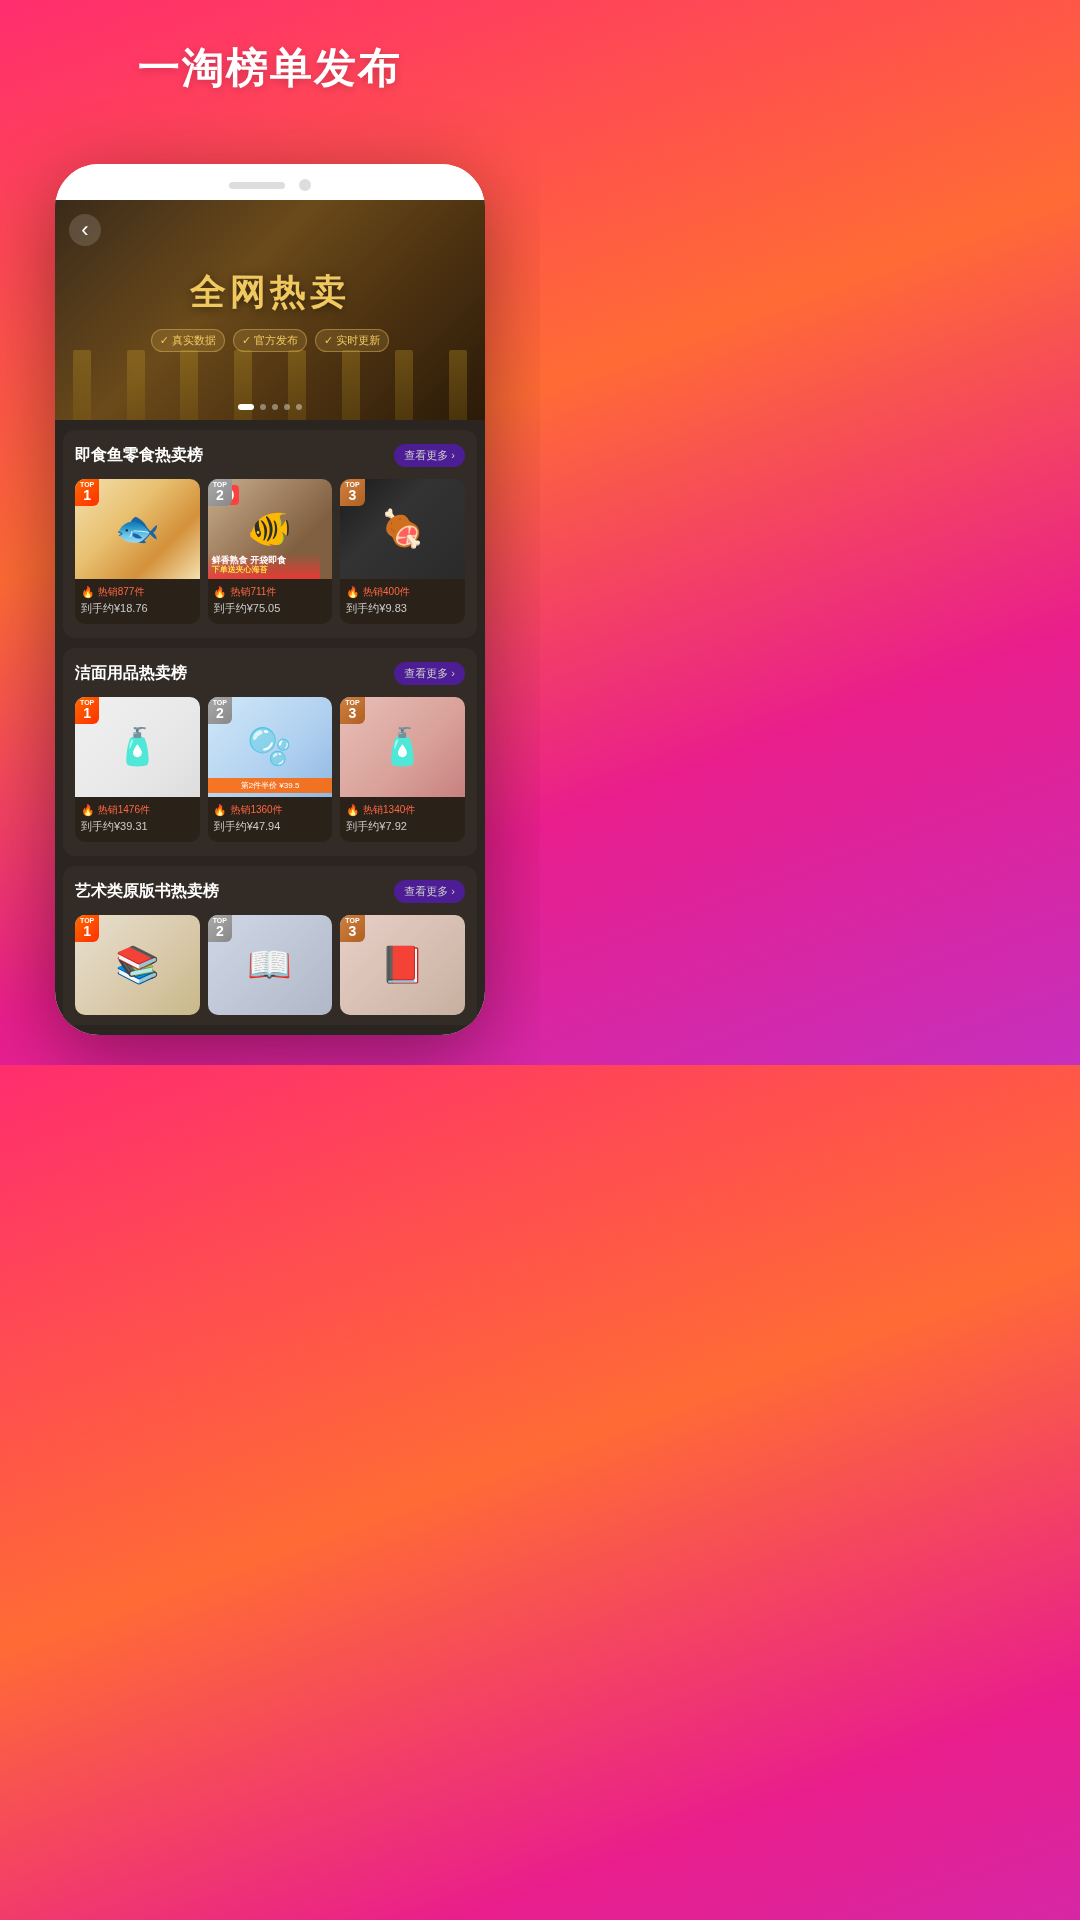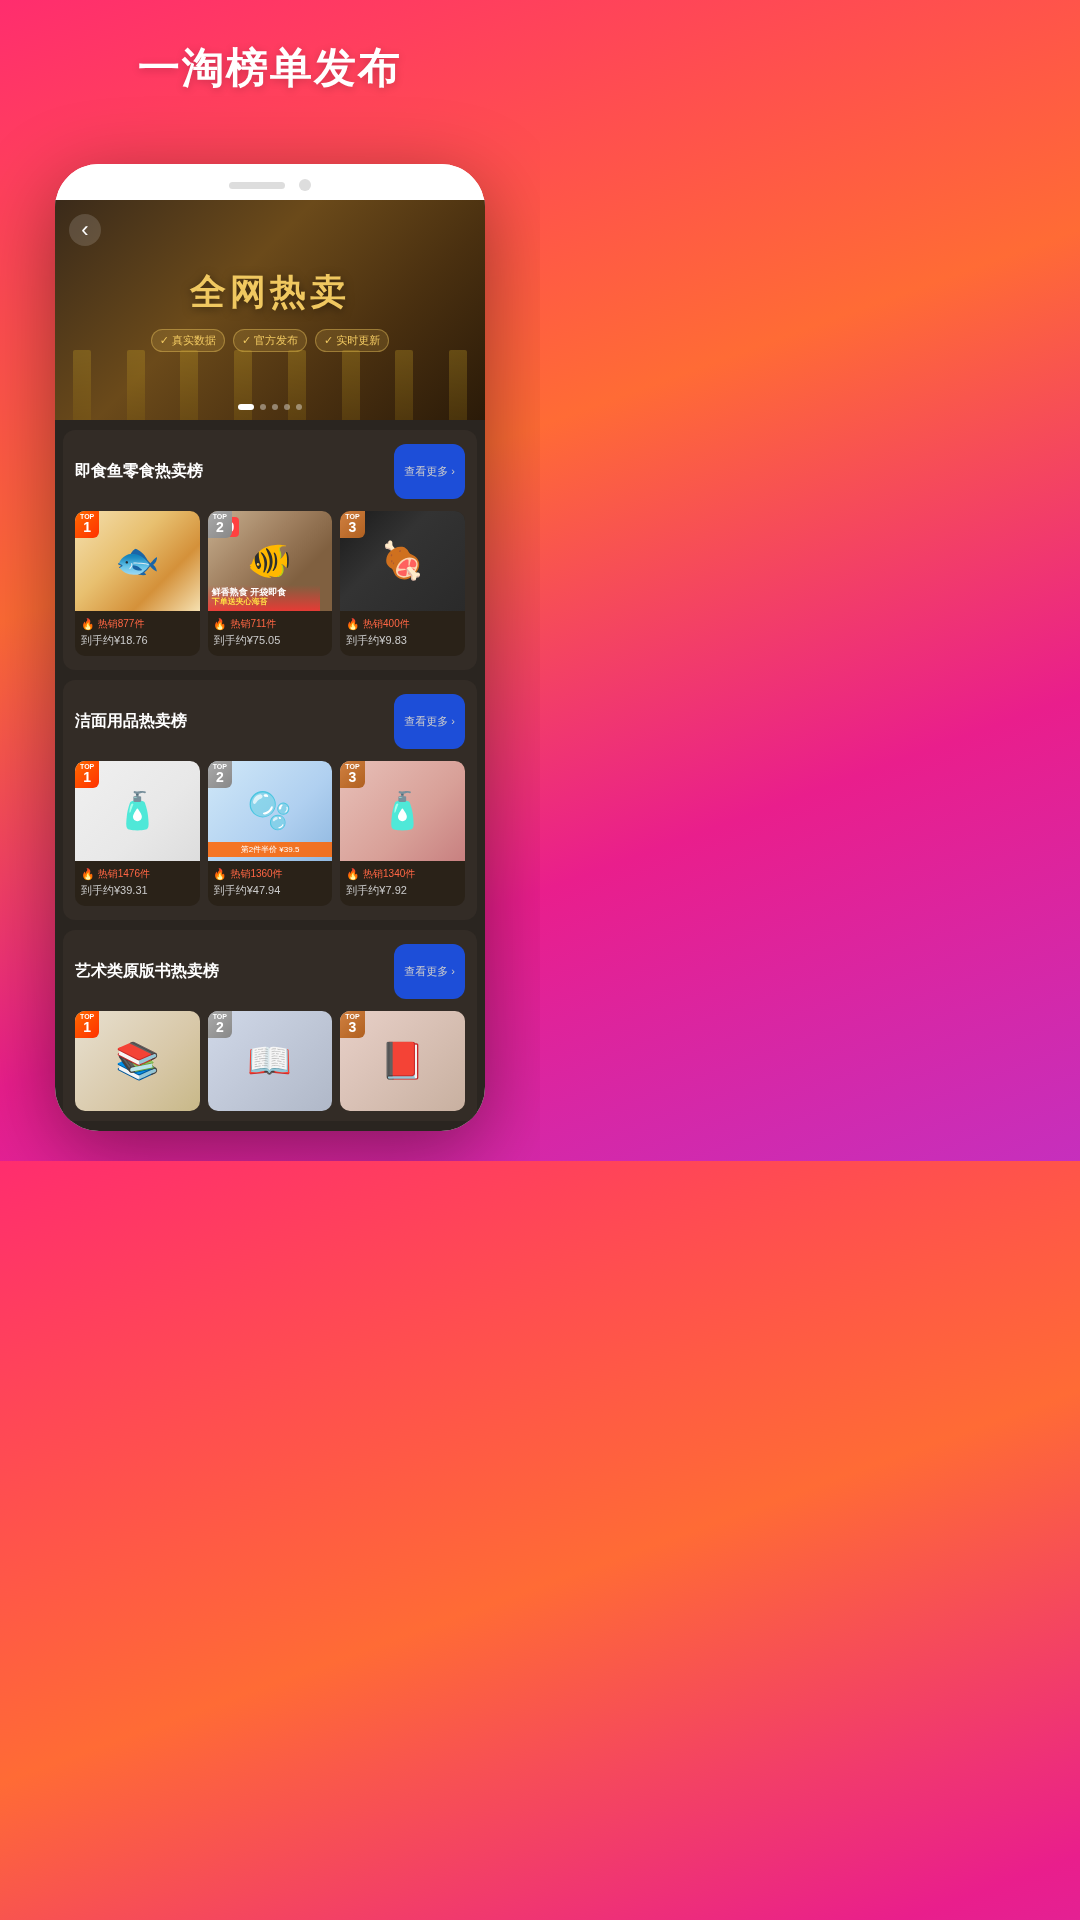--- a/index.html
+++ b/index.html
@@ -210,24 +210,24 @@
       align-items: center;
       justify-content: space-between;
       margin-bottom: 12px;
     }
     .section-title {
       font-size: 16px;
       font-weight: 700;
       color: #fff;
     }
     .section-more-btn {
-      background: #1d4ed8;
+      background: #4c1d95;
       color: #ccc;
       font-size: 11px;
-      padding: 20px 10px;
+      padding: 4px 10px;
       border-radius: 12px;
       display: flex;
       align-items: center;
       gap: 3px;
     }
 
     
     .product-grid {
       display: flex;
       gap: 8px;

